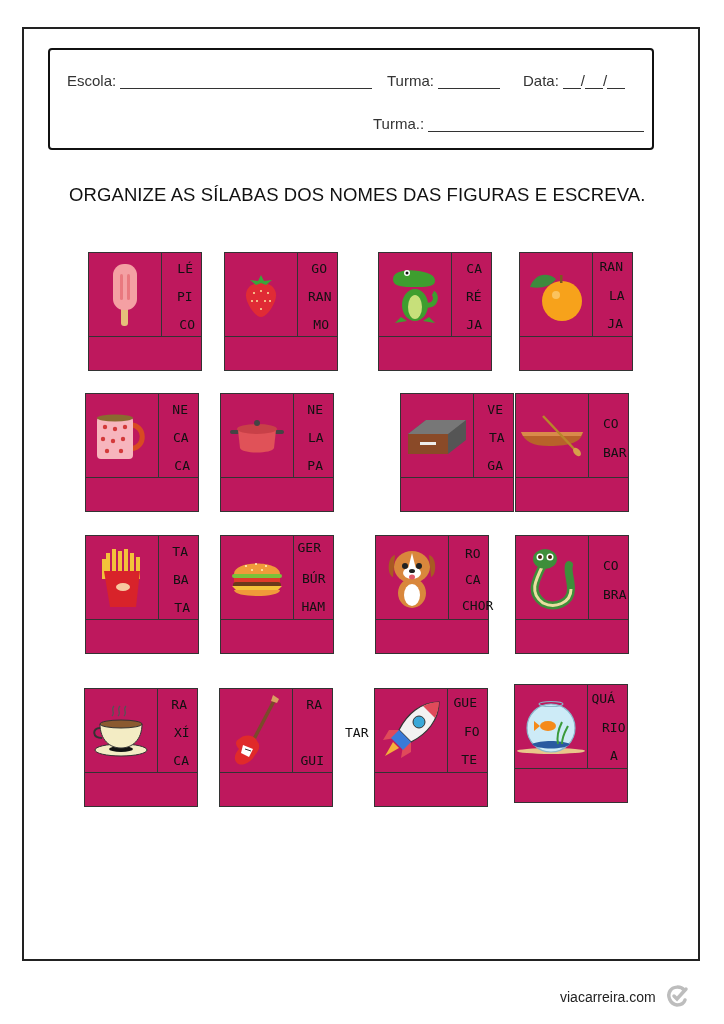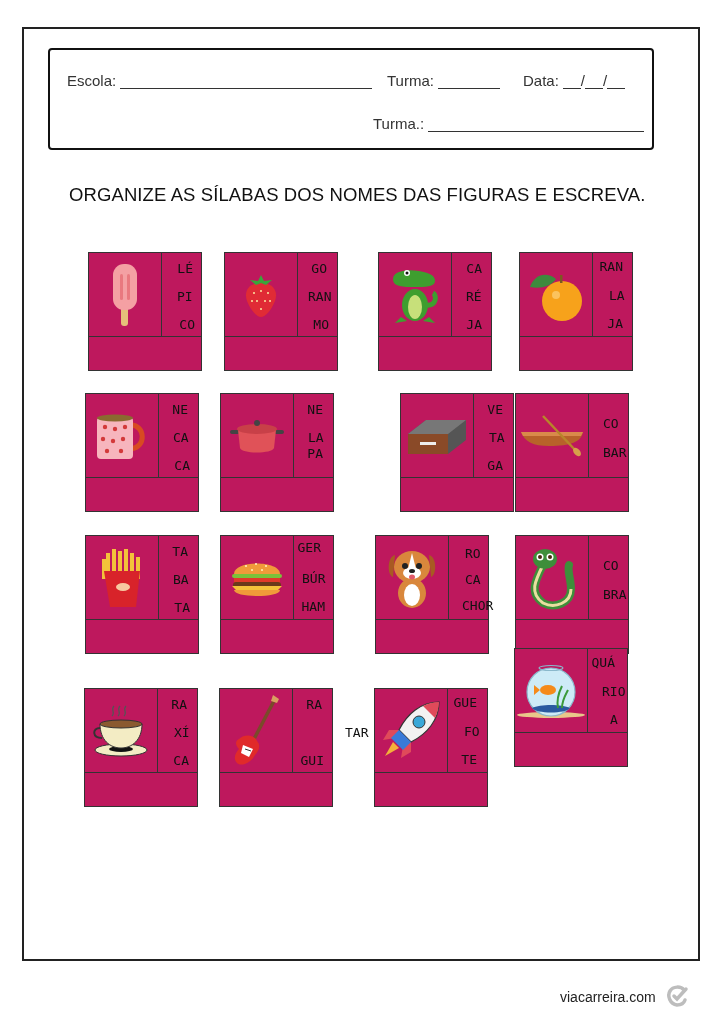--- a/index.html
+++ b/index.html
@@ -160,21 +160,21 @@
         <rect x="2" y="14" width="10" height="4" rx="2" fill="#444"></rect>
         <rect x="46" y="14" width="10" height="4" rx="2" fill="#444"></rect>
         <path d="M10 14 L48 14 L46 32 C44 38 14 38 12 32Z" fill="#e05258"></path>
         <ellipse cx="29" cy="13" rx="20" ry="5" fill="#c84048"></ellipse>
         <circle cx="29" cy="7" r="3" fill="#444"></circle>
       </svg>
   </div>
   <div class="syl">
     <span class="s" style="right:10px;top:8px;">NE</span>
     <span class="s" style="left:14px;top:36px;">LA</span>
-    <span class="s" style="right:10px;top:52px;text-align:right;">PA</span>
+    <span class="s" style="right:10px;top:64px;text-align:right;">PA</span>
   </div>
   <div class="ans"></div>
 </div>
 
 <div class="card" style="left:356px;top:393px;margin-left:44px;">
   <div class="pic">
     <svg width="62" height="44" viewBox="0 0 62 44">
         <path d="M20 6 L60 6 L60 26 L42 40 L2 40 L2 20Z" fill="#555"></path>
         <path d="M2 20 L20 6 L60 6 L42 20Z" fill="#777"></path>
         <rect x="2" y="20" width="40" height="20" fill="#8a4a28"></rect>
@@ -346,21 +346,21 @@
       </svg>
   </div>
   <div class="syl">
     <span class="s" style="right:10px;top:6px;">GUE</span>
     <span class="s" style="left:16px;top:35px;">FO</span>
     <span class="s" style="right:10px;top:63px;">TE</span>
   </div>
   <div class="ans"></div>
 </div>
 
-<div class="card" style="left:514px;top:648px;">
+<div class="card" style="left:514px;top:684px;">
   <div class="pic">
     <svg width="70" height="62" viewBox="0 0 70 62">
         <ellipse cx="35" cy="55" rx="34" ry="3" fill="#e9c78a"></ellipse>
         <circle cx="35" cy="32" r="24" fill="#cdebf7" stroke="#8ab8cc" stroke-width="1.2"></circle>
         <ellipse cx="35" cy="8" rx="12" ry="2.5" fill="none" stroke="#8ab8cc" stroke-width="1.2"></ellipse>
         <path d="M16 48 C24 44 46 44 54 48 C50 54 20 54 16 48Z" fill="#2a5aa0"></path>
         <path d="M42 48 C40 38 44 30 46 26 M46 48 C46 40 50 34 52 30" stroke="#3a9a3a" stroke-width="2" fill="none"></path>
         <ellipse cx="32" cy="30" rx="8" ry="5" fill="#f58a1a"></ellipse>
         <path d="M24 30 L18 25 L18 35Z" fill="#f58a1a"></path>
       </svg>

